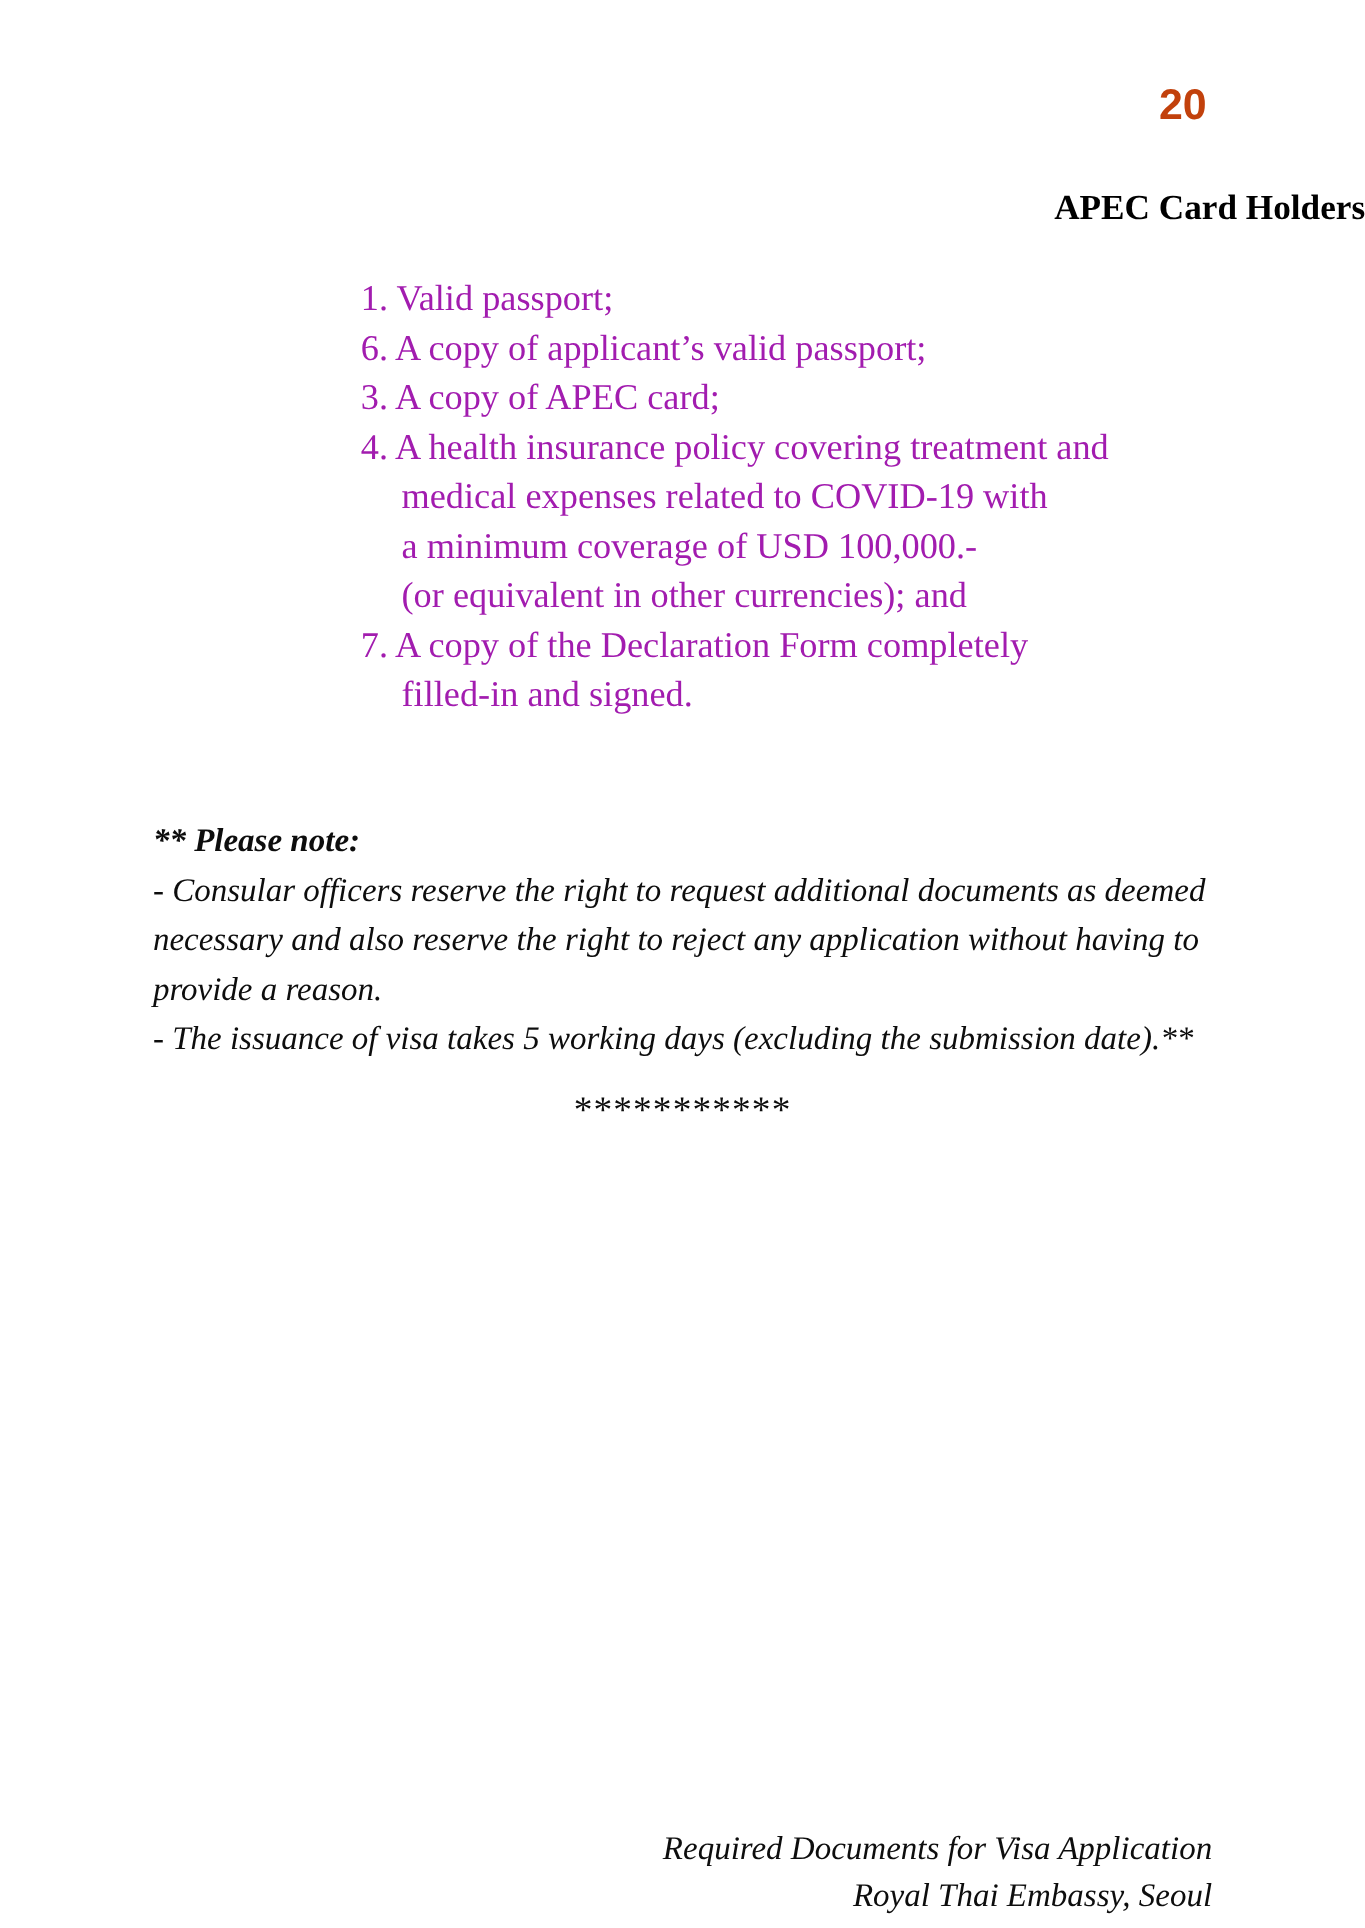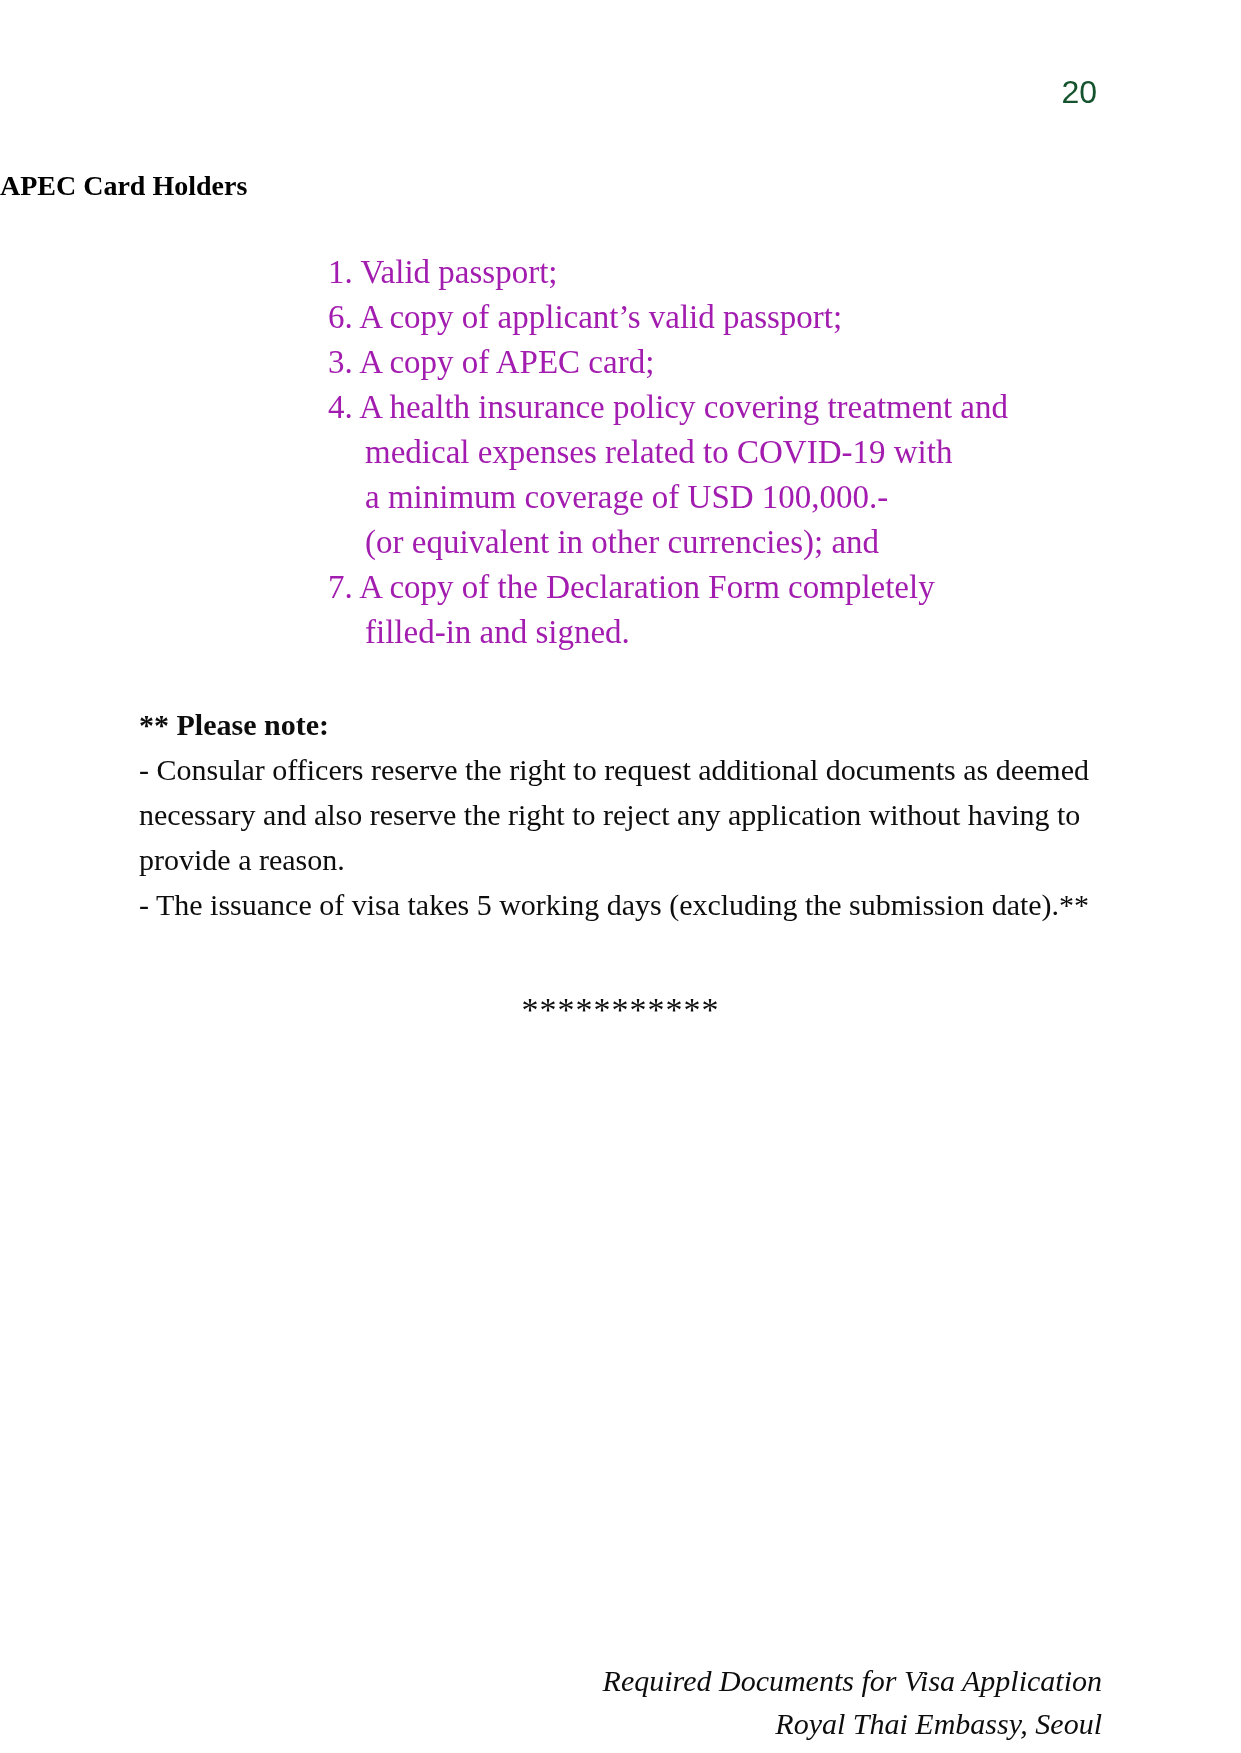--- a/index.html
+++ b/index.html
@@ -14,31 +14,31 @@
     background: #ffffff;
     color: #111111;
     font-family: "Liberation Serif", serif;
     overflow: hidden;
   }
   .page-number {
     position: absolute;
     top: 74px;
     right: 144px;
     font-family: "Liberation Sans", sans-serif;
-    font-size: 32px;
-    font-weight: 400;
-    color: #14532d;
+    font-size: 39px;
+    font-weight: 700;
+    color: #c2410c;
   }
   .doc-title {
     position: absolute;
     top: 170px;
     left: 0;
     width: 100%;
-    text-align: left;
-    font-size: 28px;
+    text-align: right;
+    font-size: 32px;
     font-weight: 700;
     color: #000000;
   }
   .req-list {
     position: absolute;
     left: 328px;
     top: 250px;
     width: 760px;
     font-size: 33px;
     line-height: 45px;
@@ -46,22 +46,23 @@
   }
   .req-list .line {
     white-space: nowrap;
   }
   .req-list .line.cont {
     padding-left: 37px;
   }
   .note {
     position: absolute;
     left: 139px;
-    top: 702px;
+    top: 742px;
     width: 1000px;
+    font-style: italic;
     font-size: 30px;
     line-height: 45px;
     color: #0d0d0d;
   }
   .note .heading {
     font-weight: 700;
   }
   .note .line {
     white-space: nowrap;
   }

